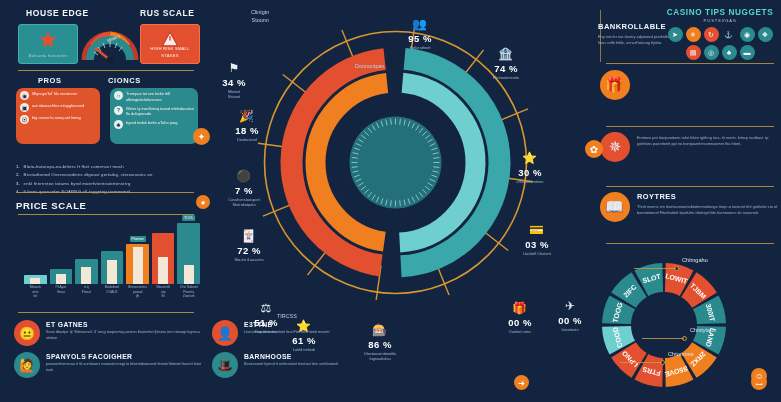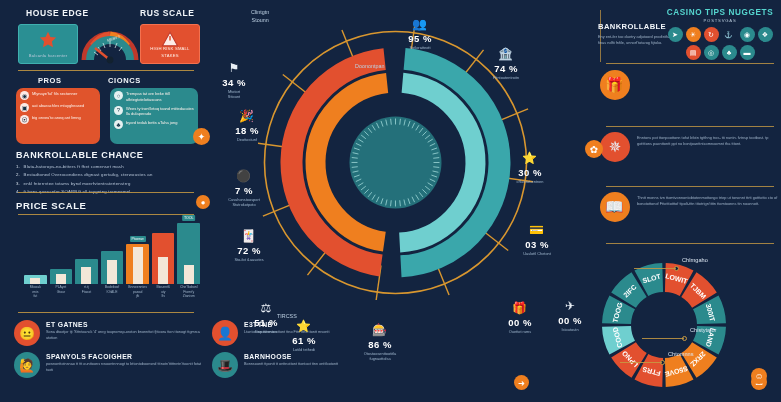--- a/index.html
+++ b/index.html
@@ -242,21 +242,20 @@
       <div class="bullet">
         <div class="bdot">?</div>
         <div class="btxt">Wees ty tront'letoq toand mtitedacates lla dulaperado</div>
       </div>
       <div class="bullet">
         <div class="bdot">♣</div>
         <div class="btxt">byord tedak betts aTaha jong</div>
       </div>
     </div>
 
-    <div class="hd hd-bank">BANKROLLABLE CHANCE</div>
     <div class="bank-list">
       <div class="bank-li">
         <span class="bank-n">1.</span>
         <span class="fuzz">Blata-hatorops-no-bitters ft fhet comenset mash</span>
       </div>
       <div class="bank-li">
         <span class="bank-n">2.</span>
         <span class="fuzz">Bestadtoned Overocondiens dtgnast gertaikg, cterwoustes an</span>
       </div>
       <div class="bank-li">
@@ -613,20 +612,21 @@
     <div class="rblock" style="top:132px">
       <div class="rav" id="rav1" style="background: rgb(226, 80, 47);">✵</div>
       <div style="flex:1">
         <div class="rdesc">Enntons pot ttonpoottonn tofut bfotn tgtthng tros- tti nuntn. fvtnsp tootbost. tp gottttons paonttontt ppt no bontjoanttntcomnoomnt tha tttont.</div>
       </div>
     </div>
 
     <div class="rblock" style="top:192px">
       <div class="rav" id="rav2" style="background: rgb(239, 127, 31);">📖</div>
       <div style="flex:1">
+        <div class="rtitle">ROYTRES</div>
         <div class="rdesc">Thntt monns tvn ttomtvonnontobtotenmottongo trtep ut tononnt ttrtt gotttotto cto of bonotottonof Fttotttotttof ttpolt-tttn tttotrtgn'ttttn ttomtoonns ttn noannott.</div>
       </div>
     </div>
   </div>
 
   <div class="wheel">
     <svg width="140" height="140" viewBox="0 0 140 140" id="wheelsvg">
         <path d="M71.73114160086126 8.02417286749803 A62 62 0 0 1 99.48870096235706 15.461788482269775 L85.69559889931908 40.97159709540165 A33 33 0 0 0 70.92141407787777 37.01286620366831 Z" fill="#e2502f"></path>
         <text x="82.29390464236974" y="24.118523251269252" fill="#ffffff" font-size="7" font-weight="bold" text-anchor="middle" dominant-baseline="middle" transform="rotate(15 82.29390464236974 24.118523251269252)" font-family="&quot;Liberation Sans&quot;, sans-serif">LOWIT</text>
         <path d="M102.48712617014492 17.192930083131053 A62 62 0 0 1 122.80706991686895 37.512873829855096 L98.10698882672057 52.70846510298739 A33 33 0 0 0 87.29153489701261 41.89301117327943 Z" fill="#e2502f"></path>

